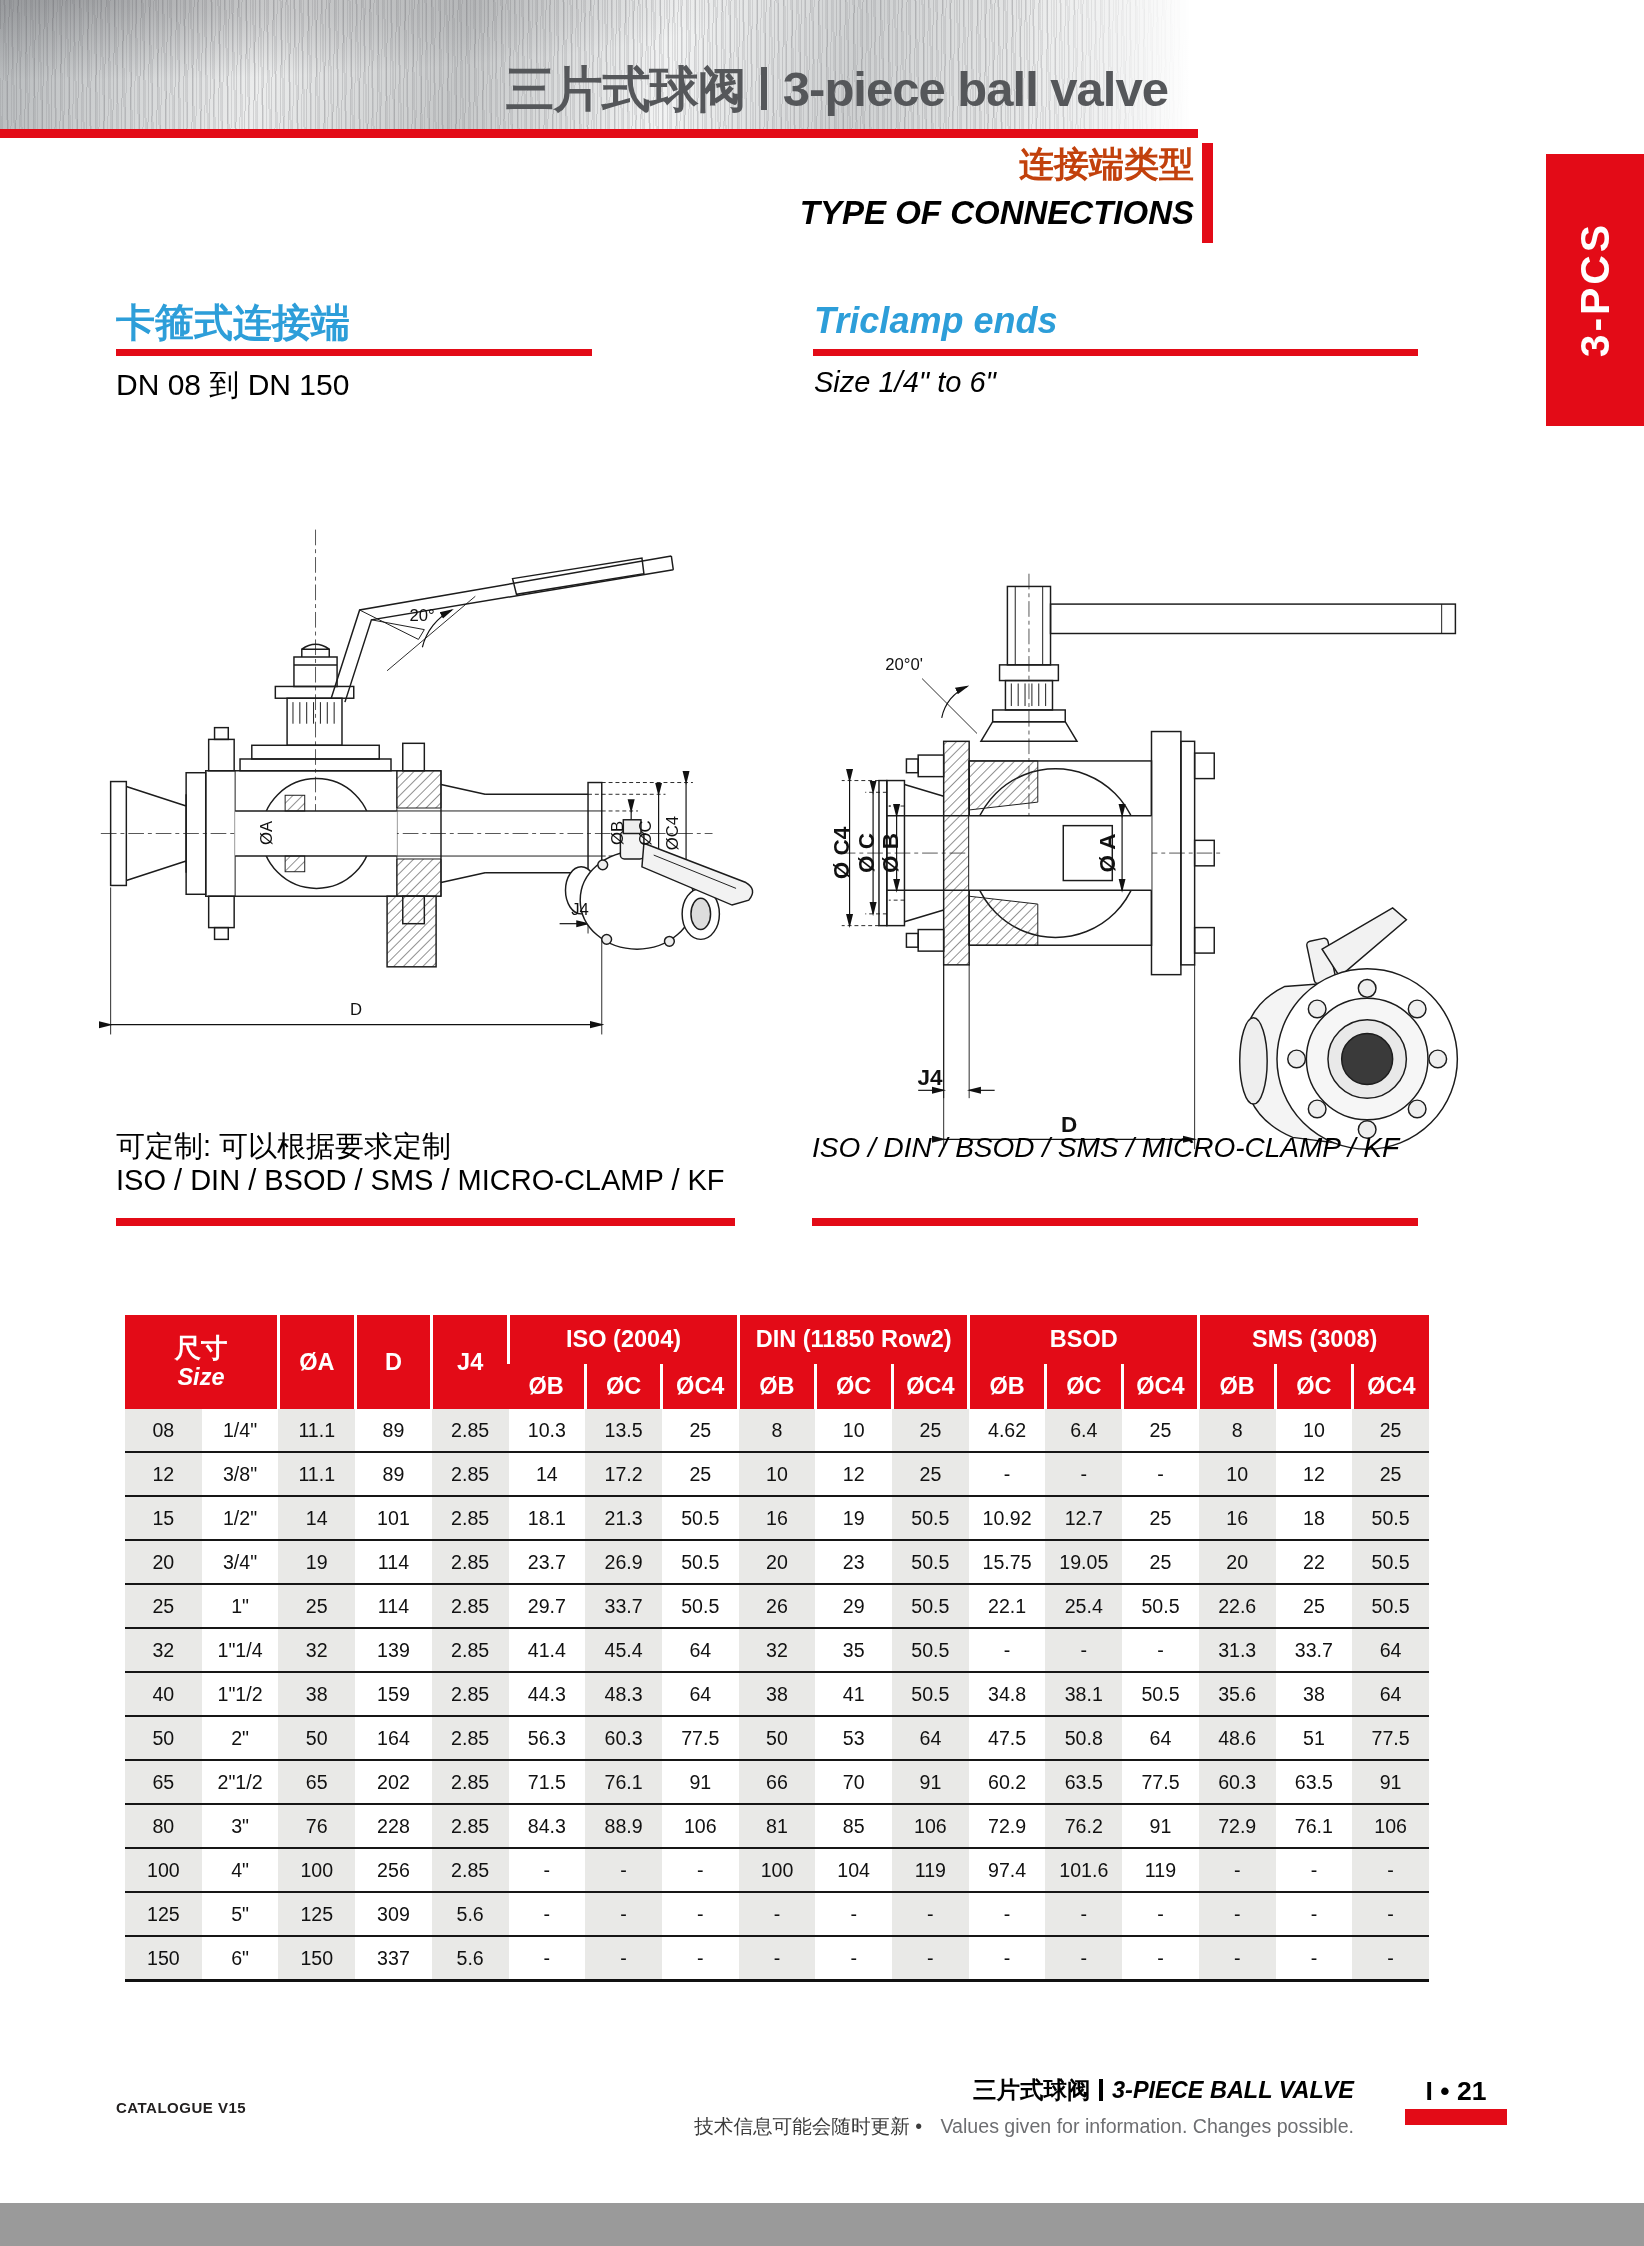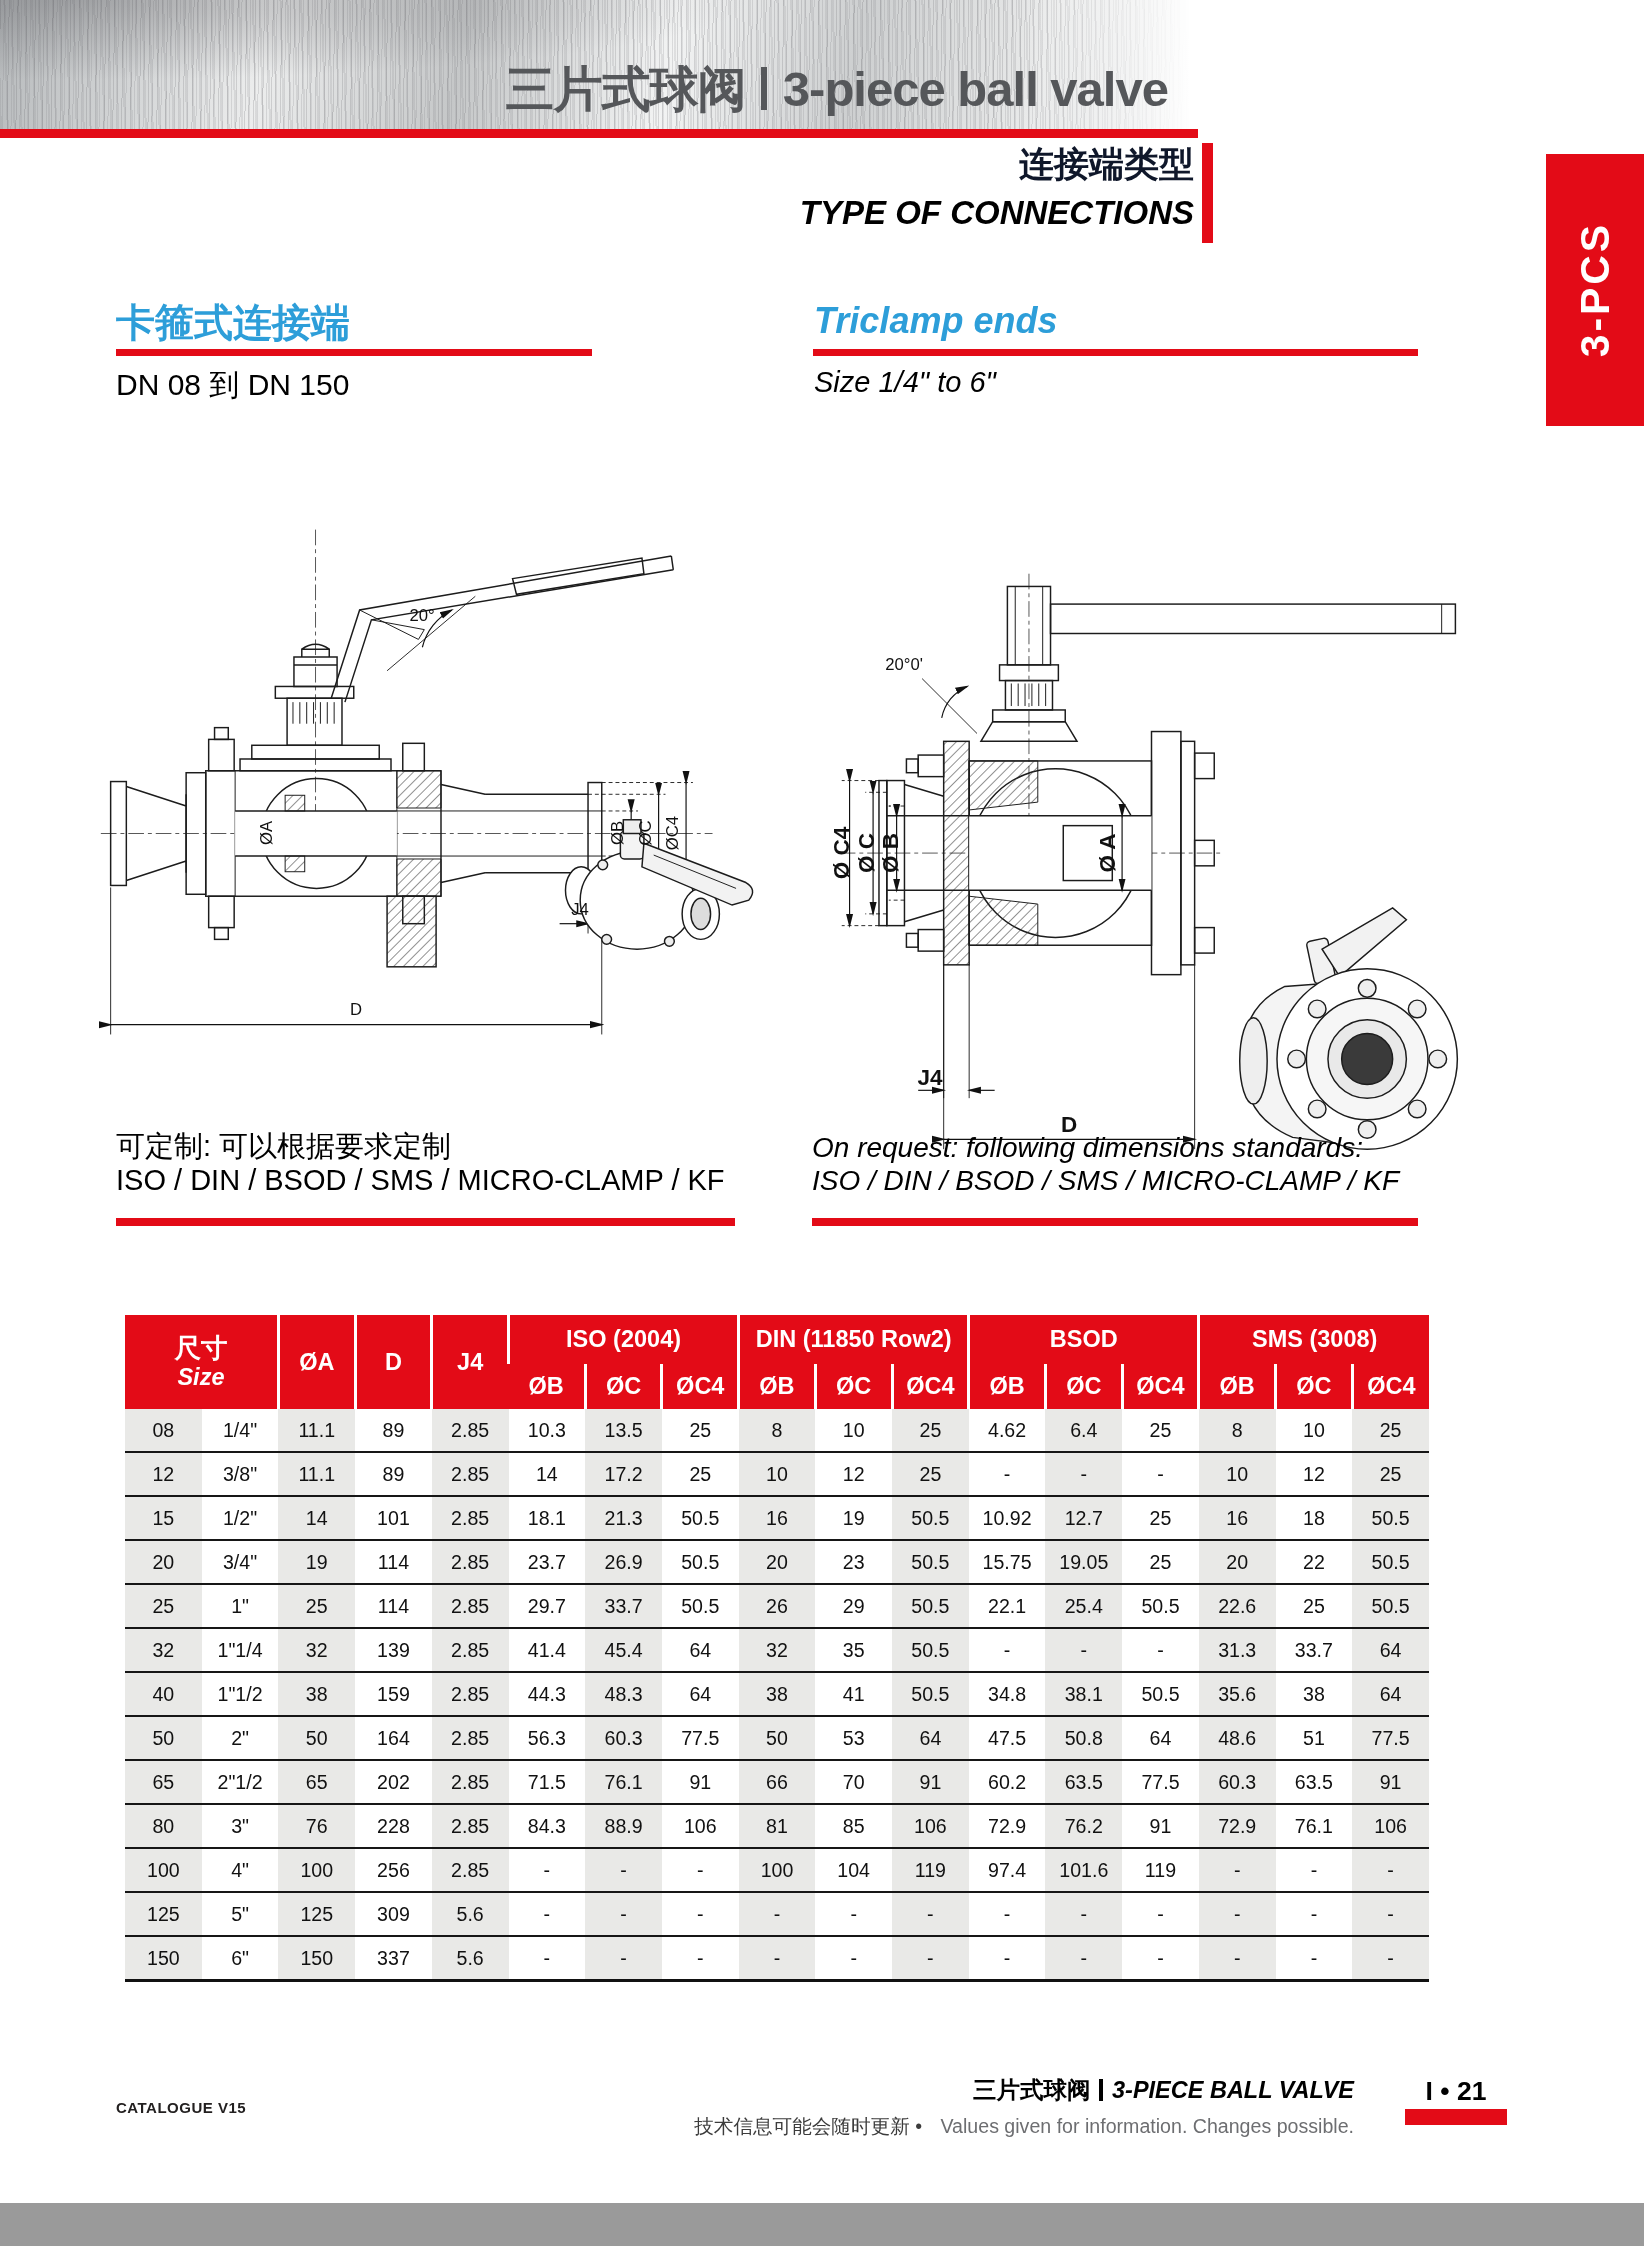--- a/index.html
+++ b/index.html
@@ -15,21 +15,21 @@
       repeating-linear-gradient(88.5deg, rgba(120,120,125,.16) 0 2px, rgba(255,255,255,0) 2px 6.9px),
       linear-gradient(100deg,#b7babc 0%,#eceded 22%,#c5c7c8 38%,#f2f3f3 55%,#cdcfd0 70%,#e9eaea 85%,#d6d8d9 100%);}
   .head-rule{position:absolute;left:0;top:129px;width:1198px;height:8.8px;background:var(--red);}
   .page-title{position:absolute;left:0;top:57px;width:1168px;text-align:right;white-space:nowrap;
     font-size:49px;font-weight:bold;color:#55575a;letter-spacing:-1px;}
   .page-title .tdiv{display:inline-block;width:5.9px;height:43px;background:#55575a;margin:0 15.7px;vertical-align:-3.9px;}
   .logo{position:absolute;left:1221px;top:35px;width:304px;height:108px;color:var(--red);}
   .logo-word{position:absolute;left:0;top:0;font-size:56px;font-weight:800;letter-spacing:-2px;white-space:nowrap;transform:scaleY(1.04);}
   .logo-swoosh{position:absolute;left:0;top:61px;}
   .logo-tag{position:absolute;left:61px;top:80px;font-size:16.7px;font-weight:bold;letter-spacing:2.5px;white-space:nowrap;}
-  .subtitle-zh{position:absolute;right:451px;top:141px;font-size:35px;font-weight:bold;color:#0f172a;white-space:nowrap;}
+  .subtitle-zh{position:absolute;right:451px;top:141px;font-size:35px;font-weight:bold;color:#c2410c;white-space:nowrap;}
   .subtitle-en{position:absolute;right:451px;top:194px;font-size:33px;font-weight:bold;font-style:italic;color:#000;white-space:nowrap;}
   .sub-vbar{position:absolute;left:1202px;top:143px;width:10.8px;height:100px;background:var(--red);}
 
   
   .side-tab{position:absolute;left:1546px;top:154px;width:99px;height:272px;background:var(--red);
     display:flex;align-items:center;justify-content:center;}
   .side-tab span{writing-mode:vertical-rl;transform:rotate(180deg);color:#fff;
     font-size:41px;font-weight:bold;letter-spacing:2.9px;white-space:nowrap;}
 
   
@@ -303,21 +303,20 @@
     <span class="dim-label big" style="left:102px;top:529px;">J4</span>
     <span class="dim-label big" style="left:241px;top:576px;">D</span>
   </div>
 
   <div class="note note-l">
     <div>可定制: 可以根据要求定制</div>
     <div>ISO / DIN / BSOD / SMS / MICRO-CLAMP / KF</div>
   </div>
   <div class="note-rule-l"></div>
   <div class="note note-r">
-    <div>On request: following dimensions standards:</div>
     <div>ISO / DIN / BSOD / SMS / MICRO-CLAMP / KF</div>
   </div>
   <div class="note-rule-r"></div>
 
   <table class="dims-table" id="dims-table">
       <colgroup>
         <col style="width: 5.88235%;">
         <col style="width: 5.88235%;">
         <col style="width: 5.88235%;">
         <col style="width: 5.88235%;">

